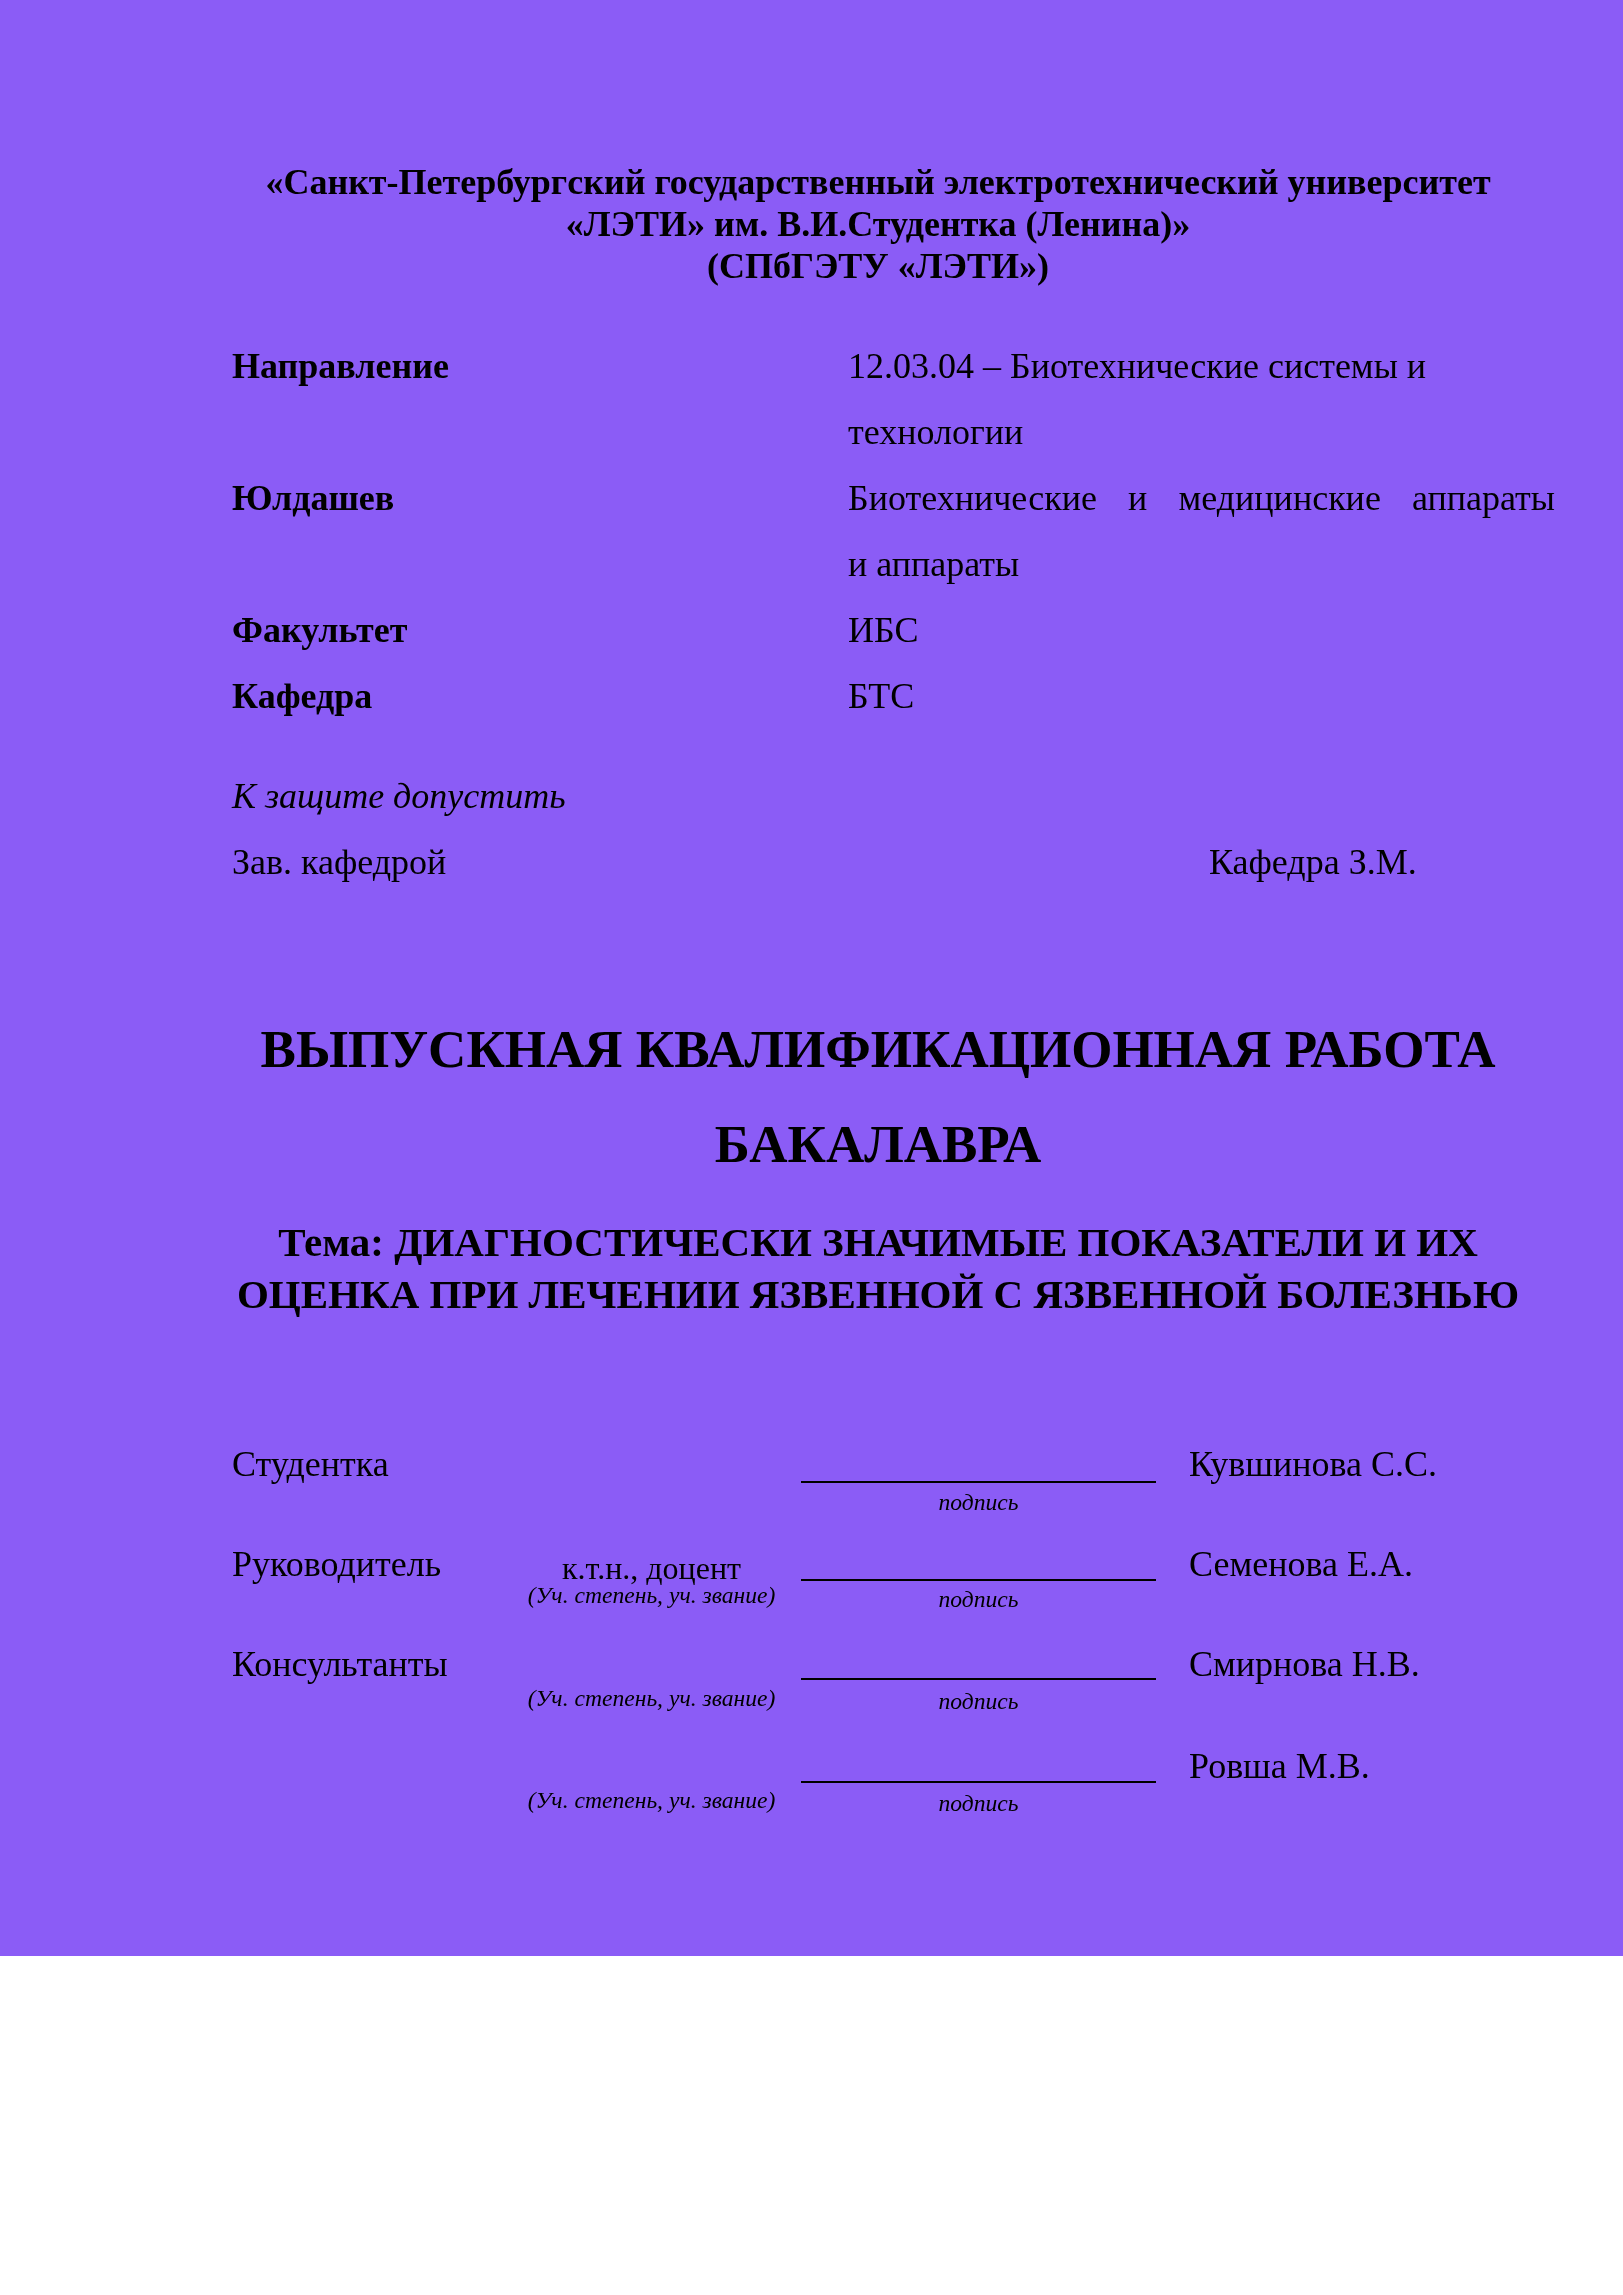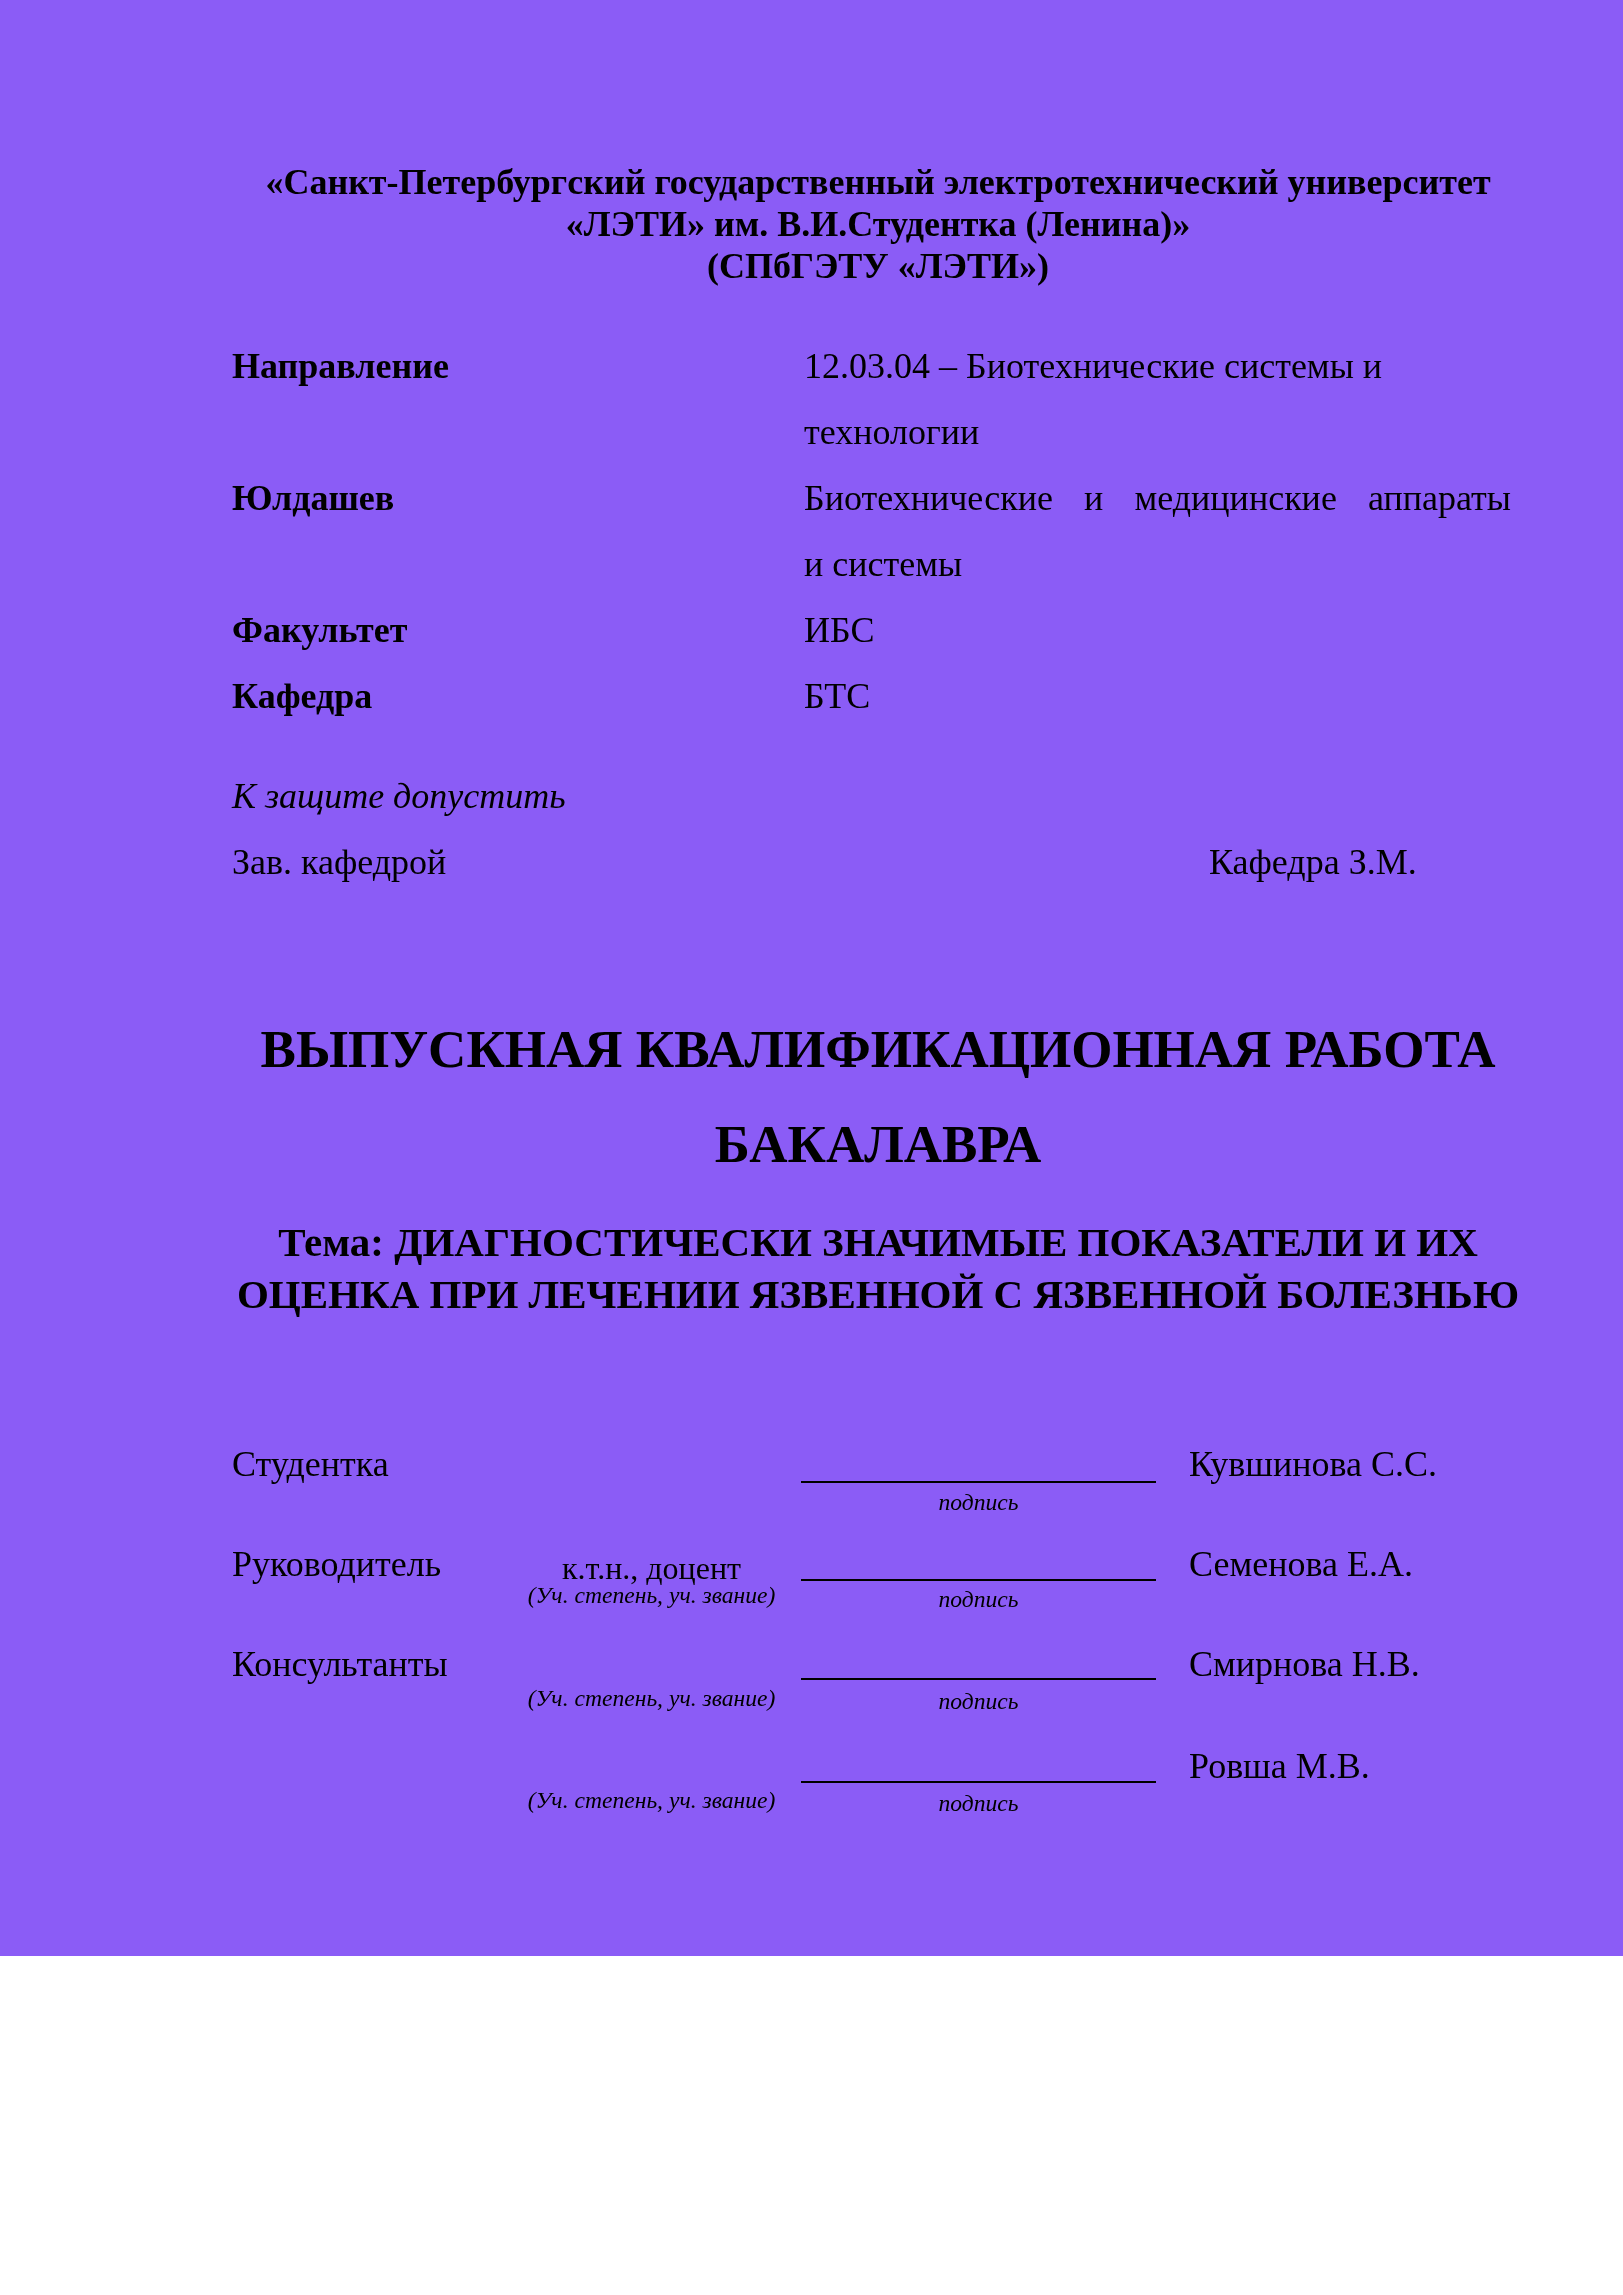--- a/index.html
+++ b/index.html
@@ -11,21 +11,21 @@
     color:#000000;
     font-family:"Liberation Serif","DejaVu Serif",serif;
     overflow:hidden;
   }
   .abs { position:absolute; }
   .i { font-style:italic; }
   .body { font-size:36px; line-height:1.15; white-space:nowrap; }
   .header-block { left:232px; top:161px; width:1292px; text-align:center;
                   font-size:36px; line-height:42px; font-weight:bold; }
   .info-table { left:232px; top:333px; width:1292px; font-size:36px; line-height:66px; }
-  .info-row { display:flex; }
+  .info-row { display:flex;gap:44px; }
   .info-label { width:572px; font-weight:bold; flex:none; }
   .info-value { width:707px; flex:none; }
   .stretch { text-align:justify; text-align-last:justify; }
   .admission { left:232px; top:763px; width:1292px; font-size:36px; line-height:66px; }
   .adm-row2 { position:relative; }
   .adm-name { position:absolute; left:977px; top:0; }
   .title-block { left:232px; top:1002px; width:1292px; text-align:center;
                  font-size:53px; line-height:95px; font-weight:bold; }
   .theme-block { left:232px; top:1216px; width:1292px; text-align:center;
                  font-size:41px; line-height:52px; font-weight:bold; }
@@ -51,21 +51,21 @@
       <div class="info-label">Направление</div>
       <div class="info-value">
         <div>12.03.04 – Биотехнические системы и</div>
         <div>технологии</div>
       </div>
     </div>
     <div class="info-row">
       <div class="info-label">Юлдашев</div>
       <div class="info-value">
         <div class="stretch">Биотехнические и медицинские аппараты</div>
-        <div>и системы</div>
+        <div>и аппараты</div>
       </div>
     </div>
     <div class="info-row">
       <div class="info-label">Факультет</div>
       <div class="info-value">ИБС</div>
     </div>
     <div class="info-row">
       <div class="info-label">Кафедра</div>
       <div class="info-value">БТС</div>
     </div>

